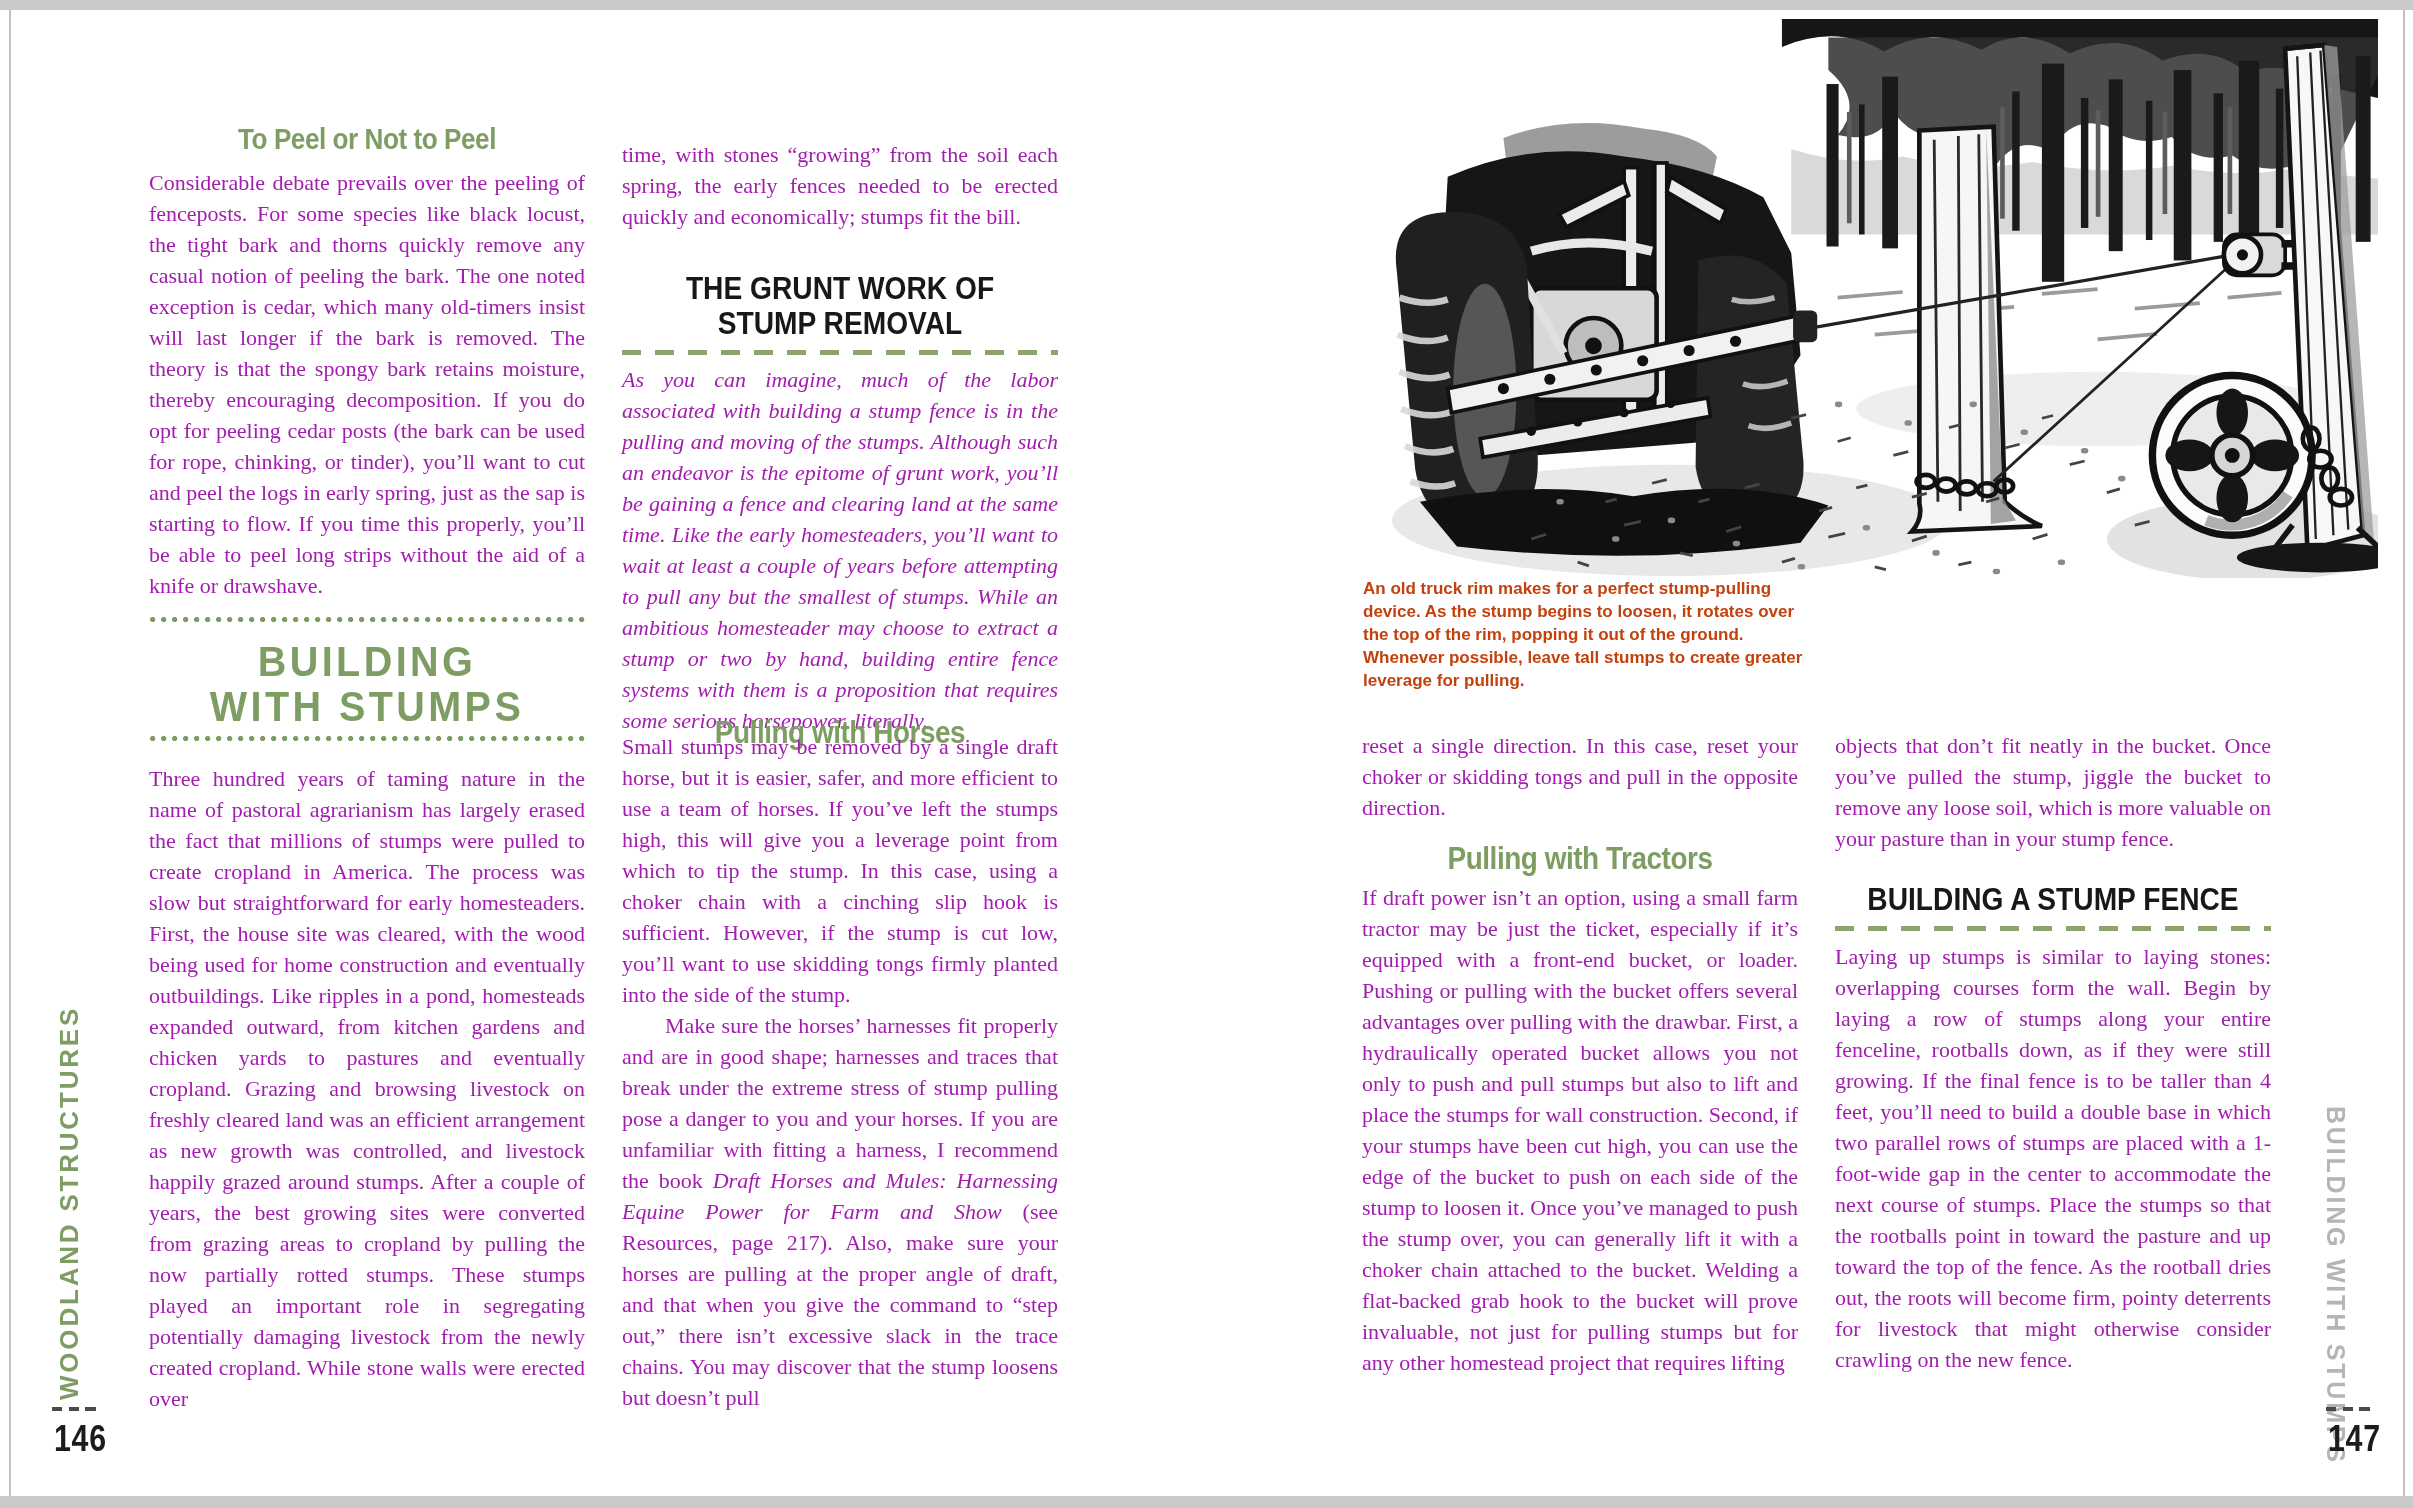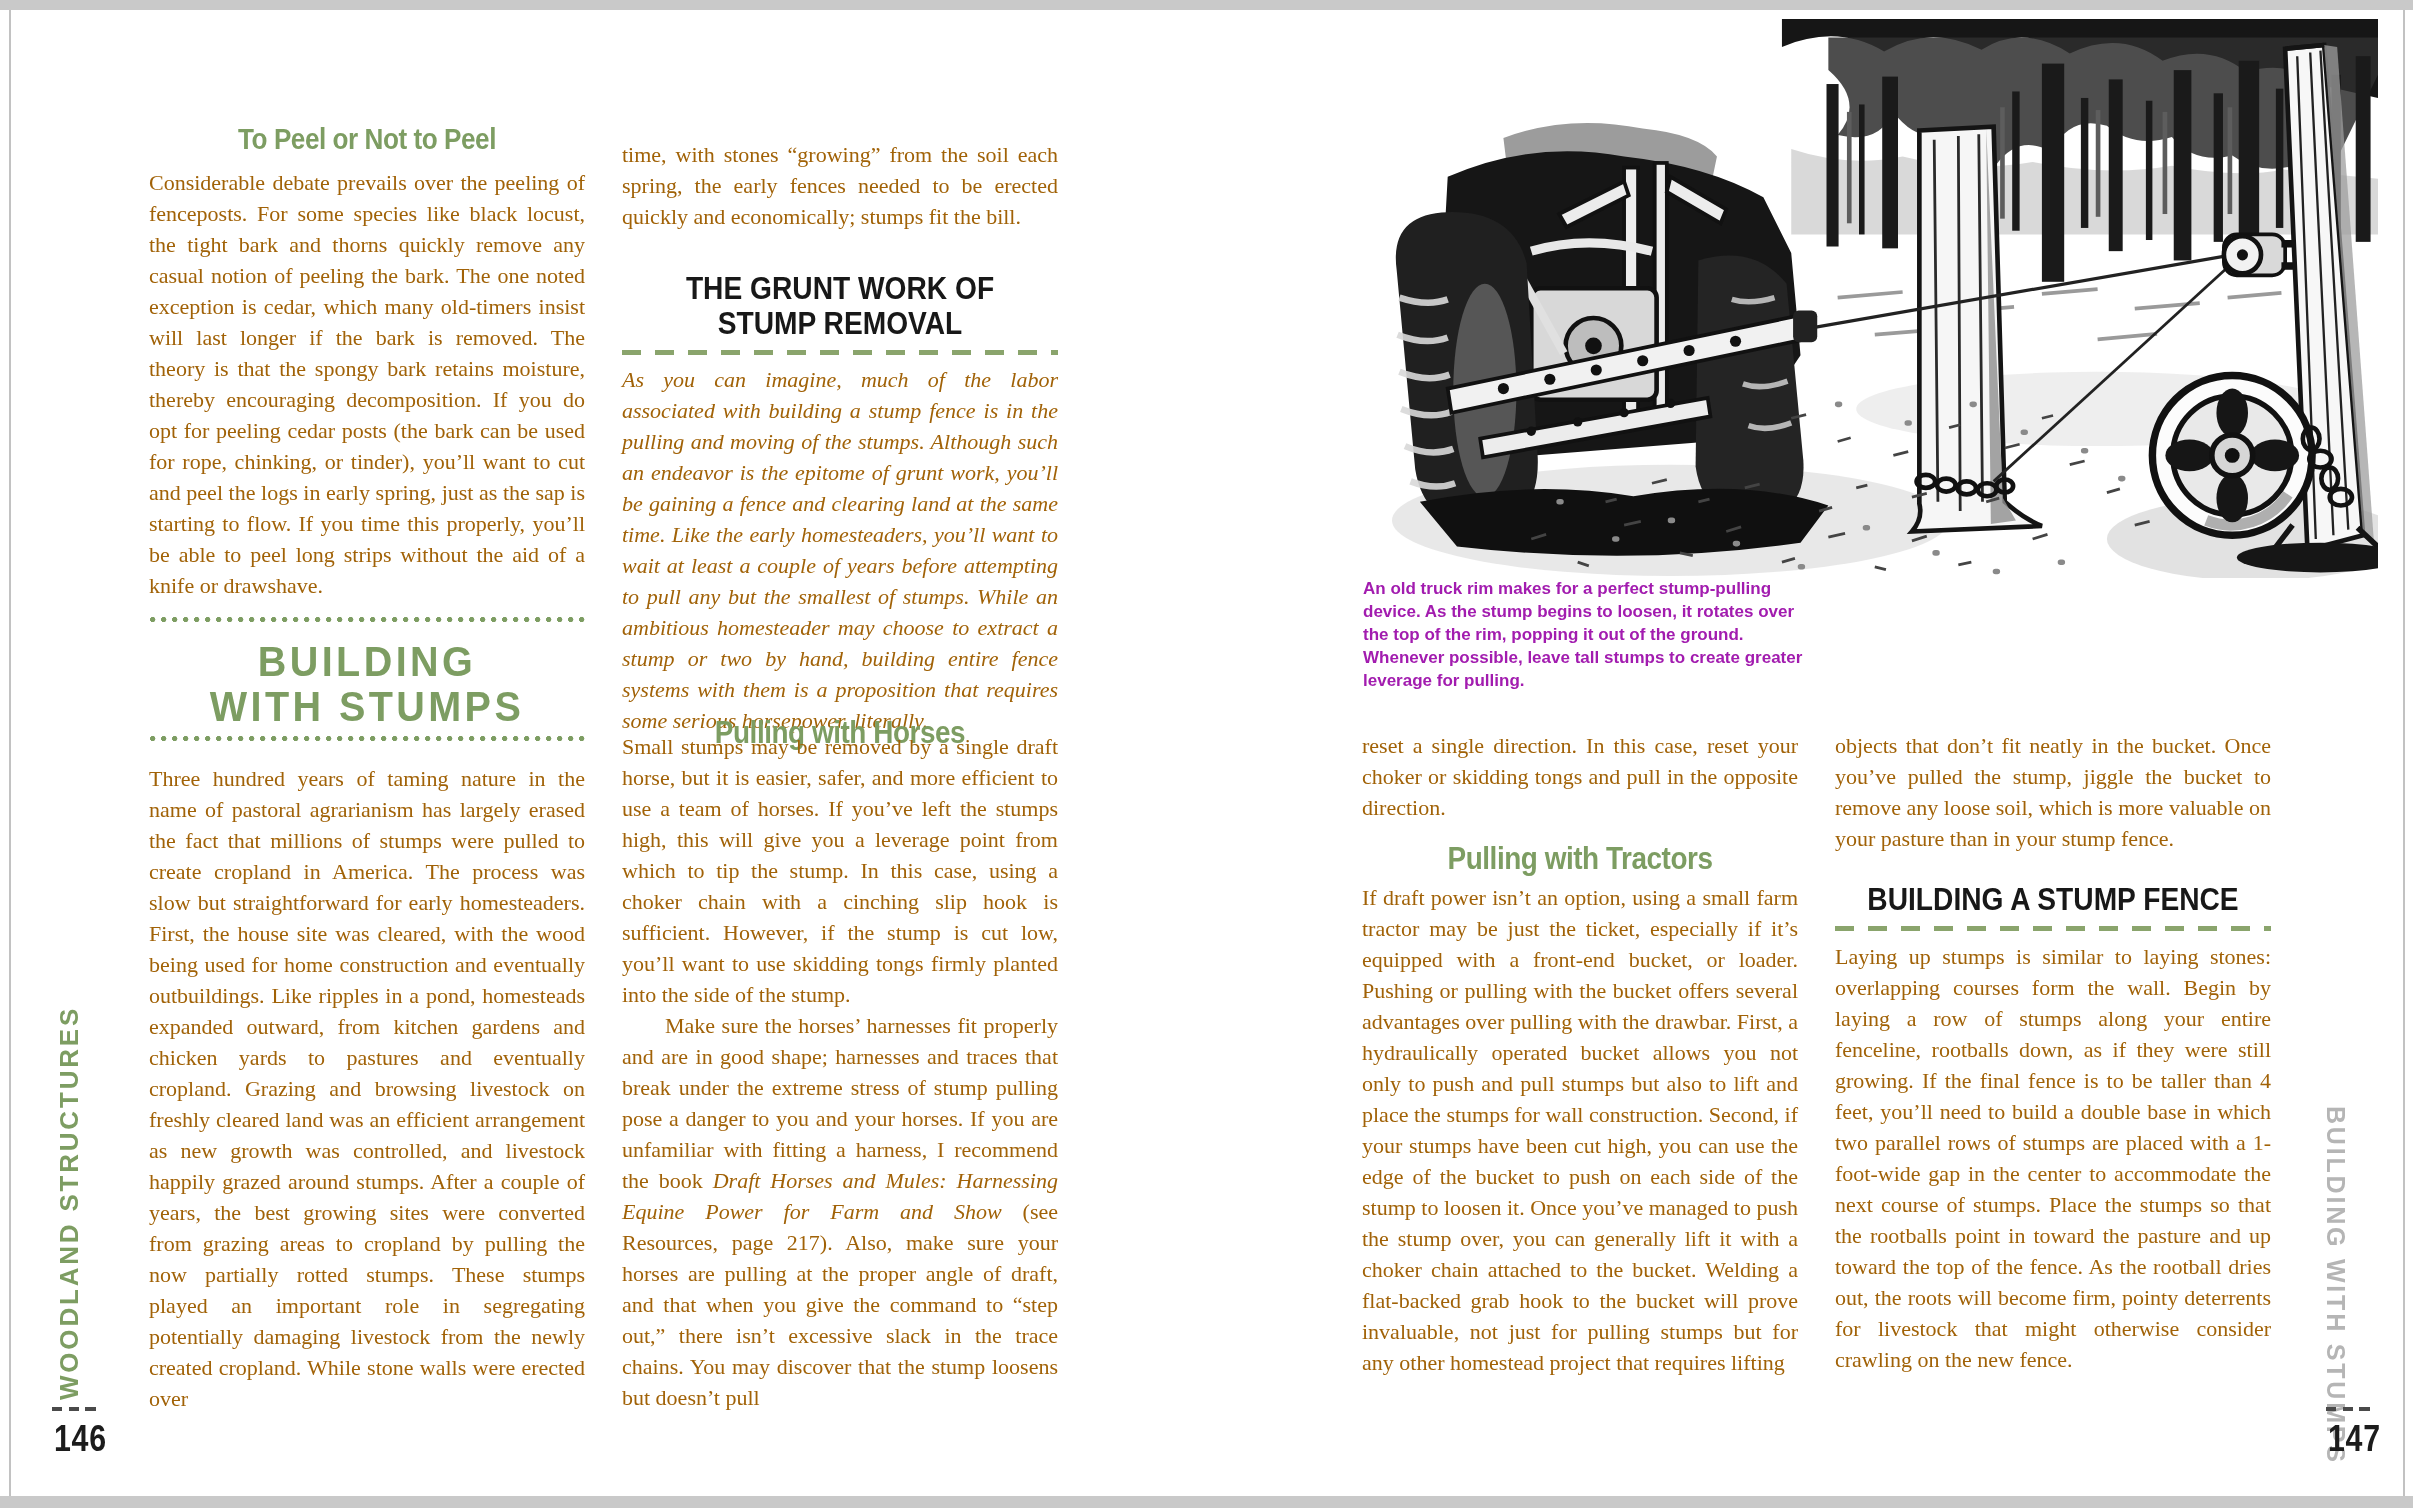--- a/index.html
+++ b/index.html
@@ -7,21 +7,21 @@
     width:2413px;height:1508px;position:relative;background:#ffffff;
     font-family:"Liberation Serif", serif;color:#2e2e2e;overflow:hidden;
   }
   
   .bar-top{position:absolute;left:0;top:0;width:2413px;height:10.2px;background:#c9c9c9;}
   .bar-bottom{position:absolute;left:0;top:1496px;width:2413px;height:12px;background:#c9c9c9;}
   .edge-left{position:absolute;left:9.3px;top:10.2px;width:1.9px;height:1486px;background:#c2c2c2;}
   .edge-right{position:absolute;left:2403px;top:10.2px;width:1.9px;height:1486px;background:#c2c2c2;}
 
   .col{position:absolute;width:436px;}
-  .body-text{font-size:22px;line-height:31px;text-align:justify;color:#a16207;}
+  .body-text{font-size:22px;line-height:31px;text-align:justify;color:#a21caf;}
   .body-text p{margin:0;}
   .body-text p.indent{text-indent:43px;}
   .em{font-style:italic;font-family:Liberation Serif, serif;}
 
   .h-green-small{
     position:absolute;width:436px;text-align:center;
     font-family:"Liberation Sans", sans-serif;font-weight:bold;
     font-size:29px;color:#7d9d62;letter-spacing:-0.5px;
     transform:scaleX(0.9);transform-origin:50% 50%;
   }
@@ -42,21 +42,21 @@
     background-image:radial-gradient(circle at 3.7px 3.7px,#7d9d62 2.4px,transparent 3px);
     background-size:11px 8.4px;background-repeat:repeat-x;
   }
   .dashline{
     position:absolute;width:436px;height:4.6px;
     background-image:repeating-linear-gradient(90deg,#8aa46c 0 18.6px,transparent 18.6px 33px);
   }
   .caption{
     position:absolute;left:1363px;top:577px;width:457px;
     font-family:"Liberation Sans", sans-serif;font-weight:bold;
-    font-size:17px;line-height:23px;color:#a21caf;text-align:left;
+    font-size:17px;line-height:23px;color:#c2410c;text-align:left;
   }
   .side-vert{
     position:absolute;font-family:"Liberation Sans", sans-serif;font-weight:bold;
     letter-spacing:2.8px;white-space:nowrap;
   }
   .side-left{
     left:54px;top:1103px;height:297px;font-size:26px;color:#7d9d62;
     writing-mode:vertical-rl;transform:rotate(180deg);
   }
   .side-right{

